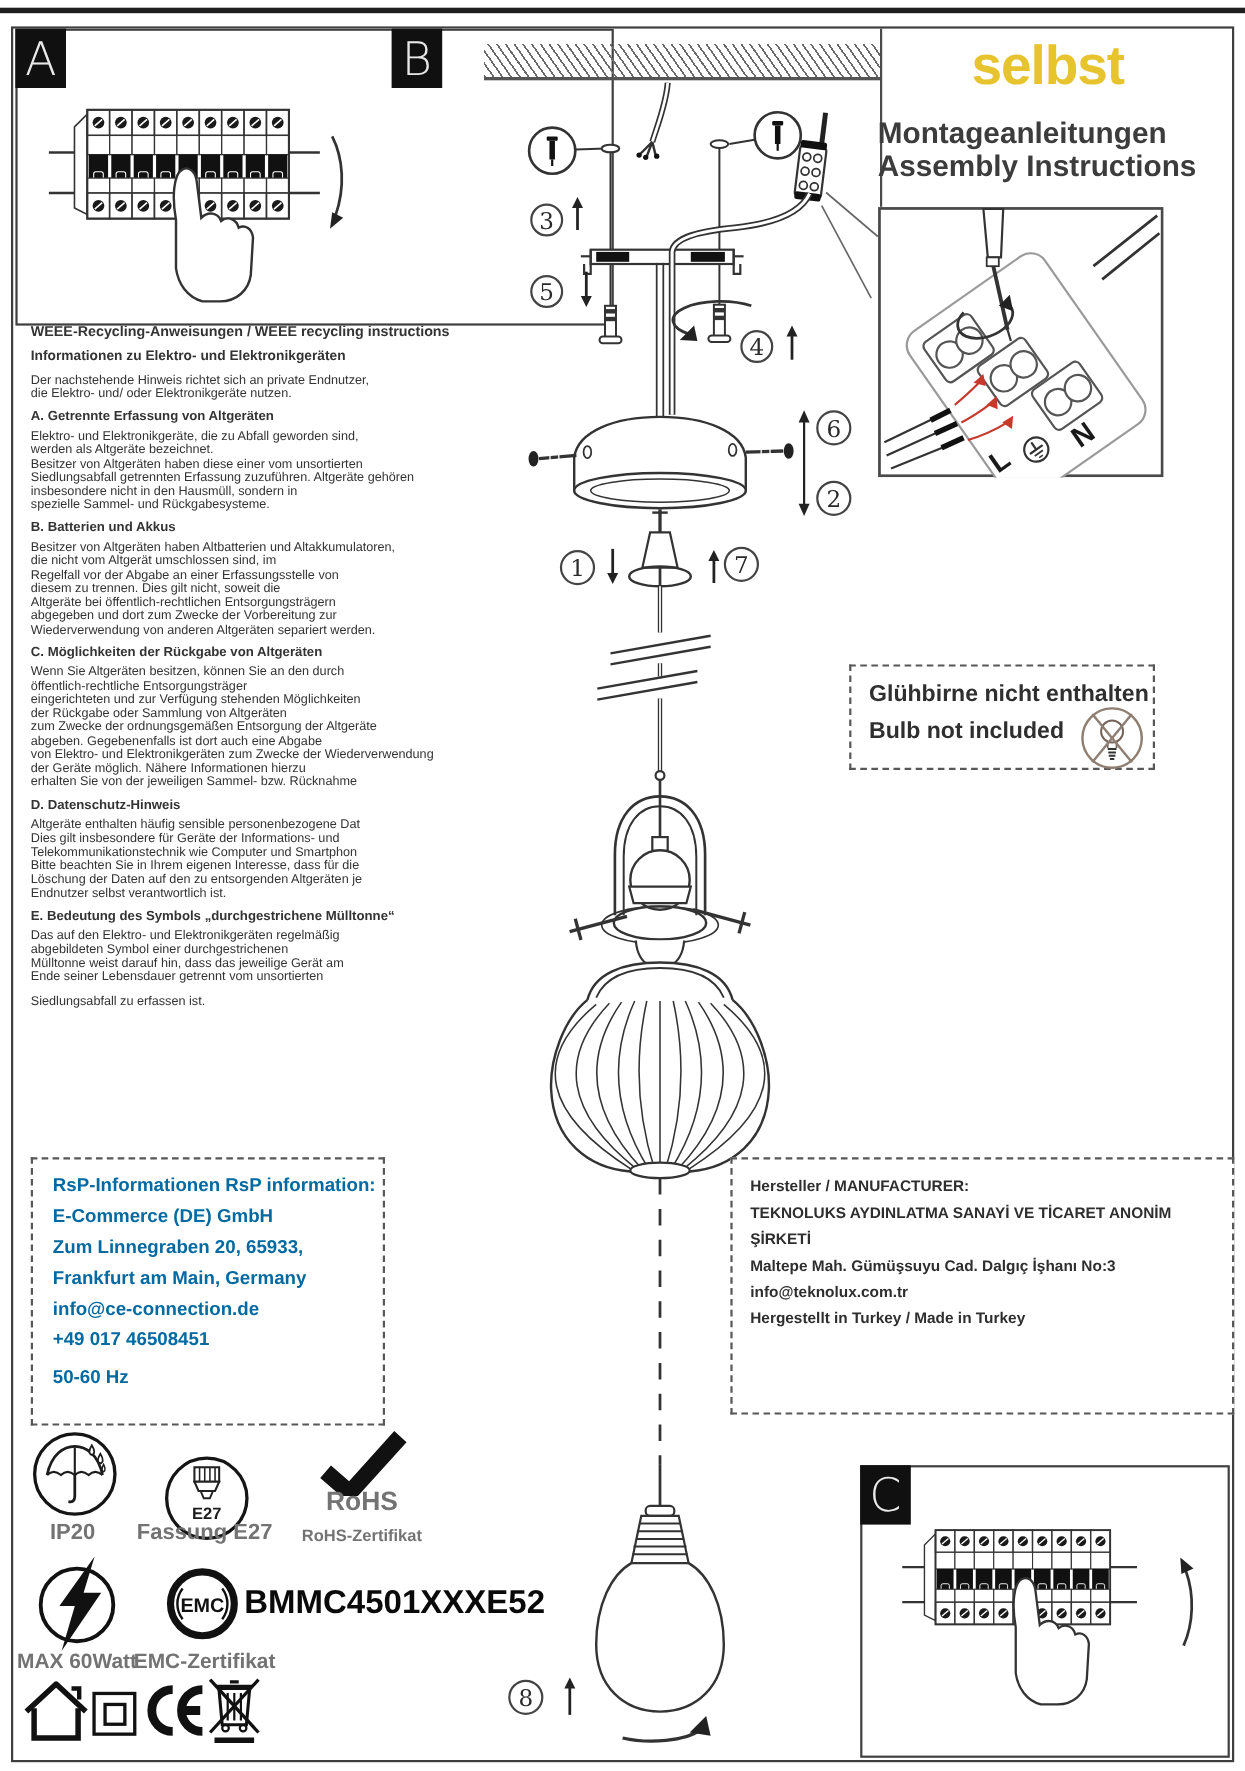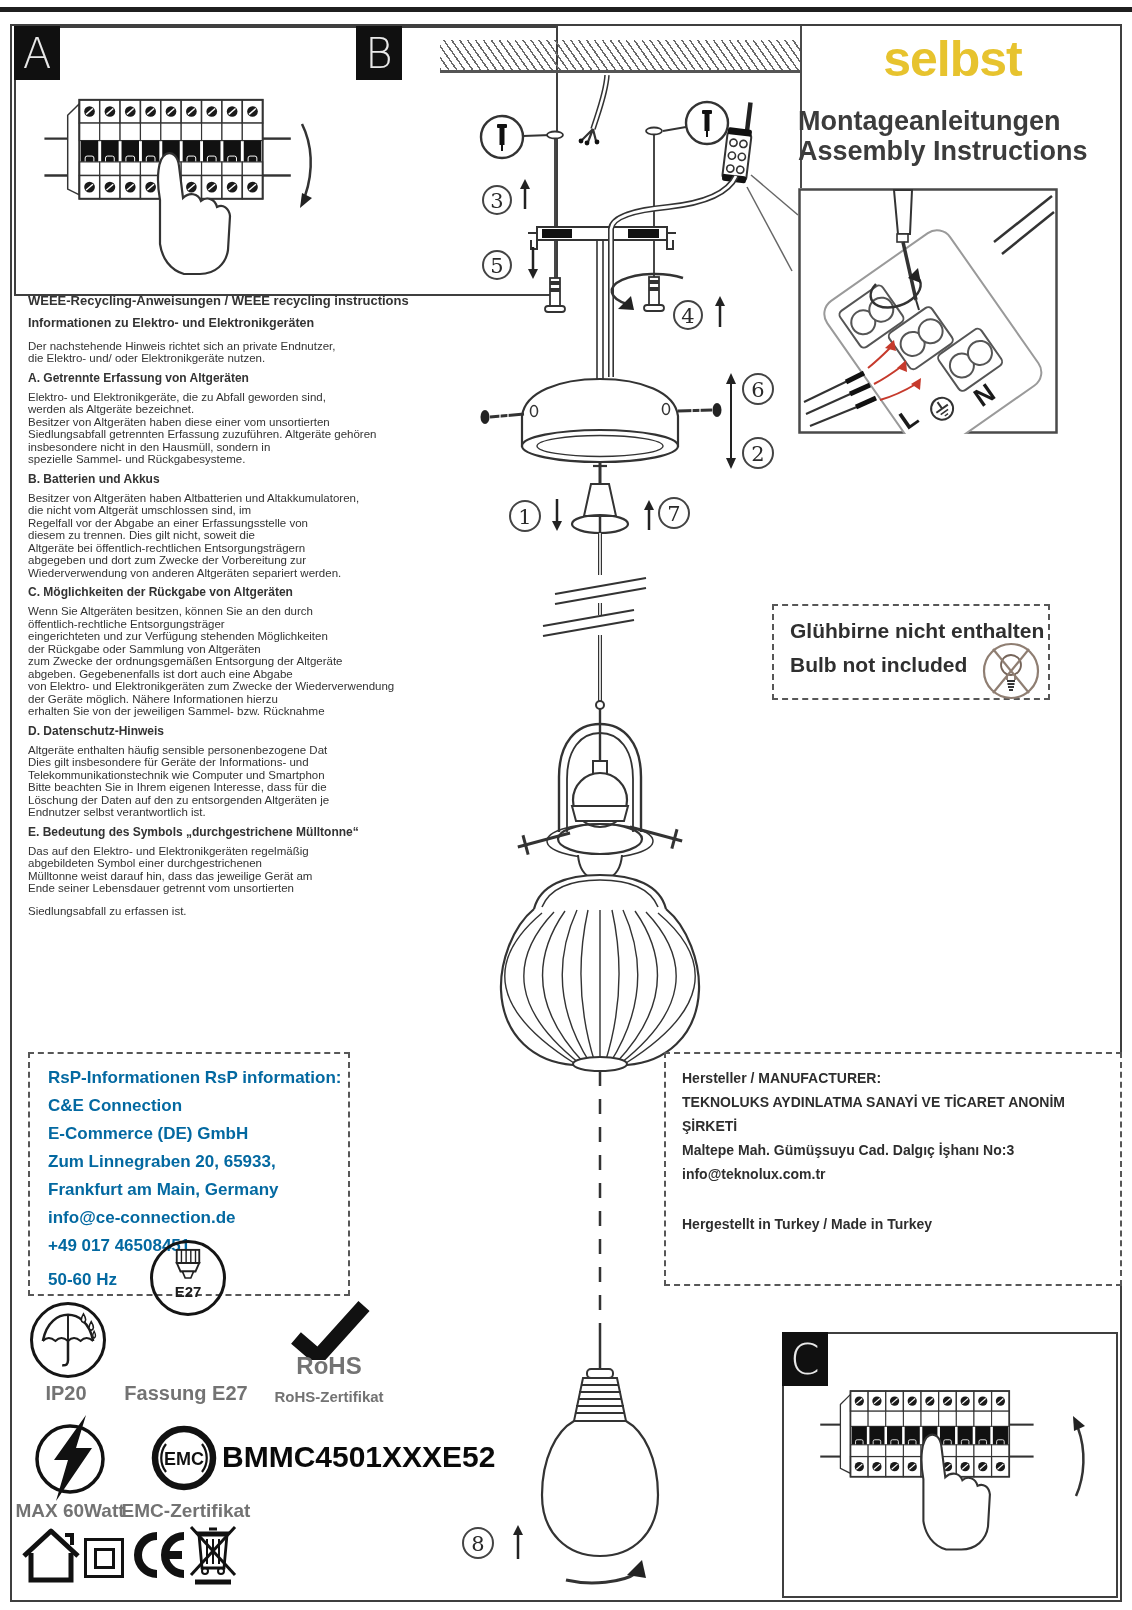--- a/index.html
+++ b/index.html
@@ -413,51 +413,50 @@
     <div class="h">E. Bedeutung des Symbols „durchgestrichene Mülltonne“</div>
     <div class="wp">Das auf den Elektro- und Elektronikgeräten regelmäßig
  abgebildeten Symbol einer durchgestrichenen
 Mülltonne weist darauf hin, dass das jeweilige Gerät am
 Ende seiner Lebensdauer getrennt vom unsortierten</div>
     <div class="wp" style="margin-top:10px;">Siedlungsabfall zu erfassen ist.</div>
   </div>
 
   <div class="abs dashbox rsp" style="left:28px;top:1052px;width:300px;height:230px;padding:10px 0 0 18px;background:#fff;">
     <div style="font-weight:bold;">RsP-Informationen RsP information:</div>
-    <div>C&amp;E Connection</div>
     <div>E-Commerce (DE) GmbH</div>
     <div>Zum Linnegraben 20, 65933,</div>
     <div>Frankfurt am Main, Germany</div>
     <div>info@ce-connection.de</div>
     <div>+49 017 46508451</div>
     <div style="margin-top:6px;">50-60 Hz</div>
   </div>
 
   <div class="abs dashbox manu" style="left:664px;top:1052px;width:438px;height:218px;padding:12px 0 0 16px;background:#fff;">
     <div style="font-weight:bold;">Hersteller / MANUFACTURER:</div>
     <div>TEKNOLUKS AYDINLATMA SANAYİ VE TİCARET ANONİM ŞİRKETİ</div>
     <div>Maltepe Mah. Gümüşsuyu Cad. Dalgıç İşhanı No:3</div>
     <div>info@teknolux.com.tr</div>
-    <div style="margin-top:26px;font-weight:bold;">Hergestellt in Turkey / Made in Turkey</div>
+    <div style="font-weight:bold;">Hergestellt in Turkey / Made in Turkey</div>
   </div>
 
   <div class="abs cert-circle" style="left:30px;top:1302px;width:70px;height:70px;">
     <svg width="62" height="60" viewBox="0 0 64 62">
       <path d="M6,32 C10,12 22,5 32,5 C42,5 54,12 58,32" fill="none" stroke="#1c1c1c" stroke-width="2.6"></path>
       <path d="M6,32 Q12,26 19,32 Q25,26 32,32 Q38,26 45,32 Q51,26 58,32" fill="none" stroke="#1c1c1c" stroke-width="2"></path>
       <line x1="32" y1="6" x2="32" y2="31" stroke="#1c1c1c" stroke-width="2"></line>
       <path d="M32,32 V52 Q32,58 26,57" fill="none" stroke="#1c1c1c" stroke-width="2.6"></path>
       <path d="M48,4 C51,9 51,12 48,13 C45,12 45,9 48,4 Z" fill="#fff" stroke="#1c1c1c" stroke-width="1.6"></path>
       <path d="M56,12 C59,17 59,20 56,21 C53,20 53,17 56,12 Z" fill="#fff" stroke="#1c1c1c" stroke-width="1.6"></path>
       <path d="M59,22 C61,26 61,28 59,29 C57,28 57,26 59,22 Z" fill="#fff" stroke="#1c1c1c" stroke-width="1.4"></path>
     </svg>
   </div>
   <div class="abs cert-label" style="left:18px;top:1382px;width:96px;font-size:20px;">IP20</div>
 
-  <div class="abs cert-circle" style="left:150px;top:1240px;width:70px;height:70px;align-items:center;">
+  <div class="abs cert-circle" style="left:150px;top:1324px;width:70px;height:70px;align-items:center;">
     <svg width="60" height="60" viewBox="0 0 64 64">
       <rect x="20" y="2" width="24" height="14" fill="#fff" stroke="#222" stroke-width="2"></rect>
       <line x1="25" y1="2" x2="25" y2="16" stroke="#222" stroke-width="1.5"></line>
         <line x1="30" y1="2" x2="30" y2="16" stroke="#222" stroke-width="1.5"></line>
       <line x1="35" y1="2" x2="35" y2="16" stroke="#222" stroke-width="1.5"></line>
         <line x1="40" y1="2" x2="40" y2="16" stroke="#222" stroke-width="1.5"></line>
       <polygon points="20,16 44,16 40,25 24,25" fill="#fff" stroke="#222" stroke-width="2"></polygon>
       <path d="M26,25 h12 l-3,7 h-6 Z" fill="#fff" stroke="#222" stroke-width="1.8"></path>
       <text x="32" y="52" text-anchor="middle" font-size="16" font-weight="bold" fill="#1c1c1c">E27</text>
     </svg>

